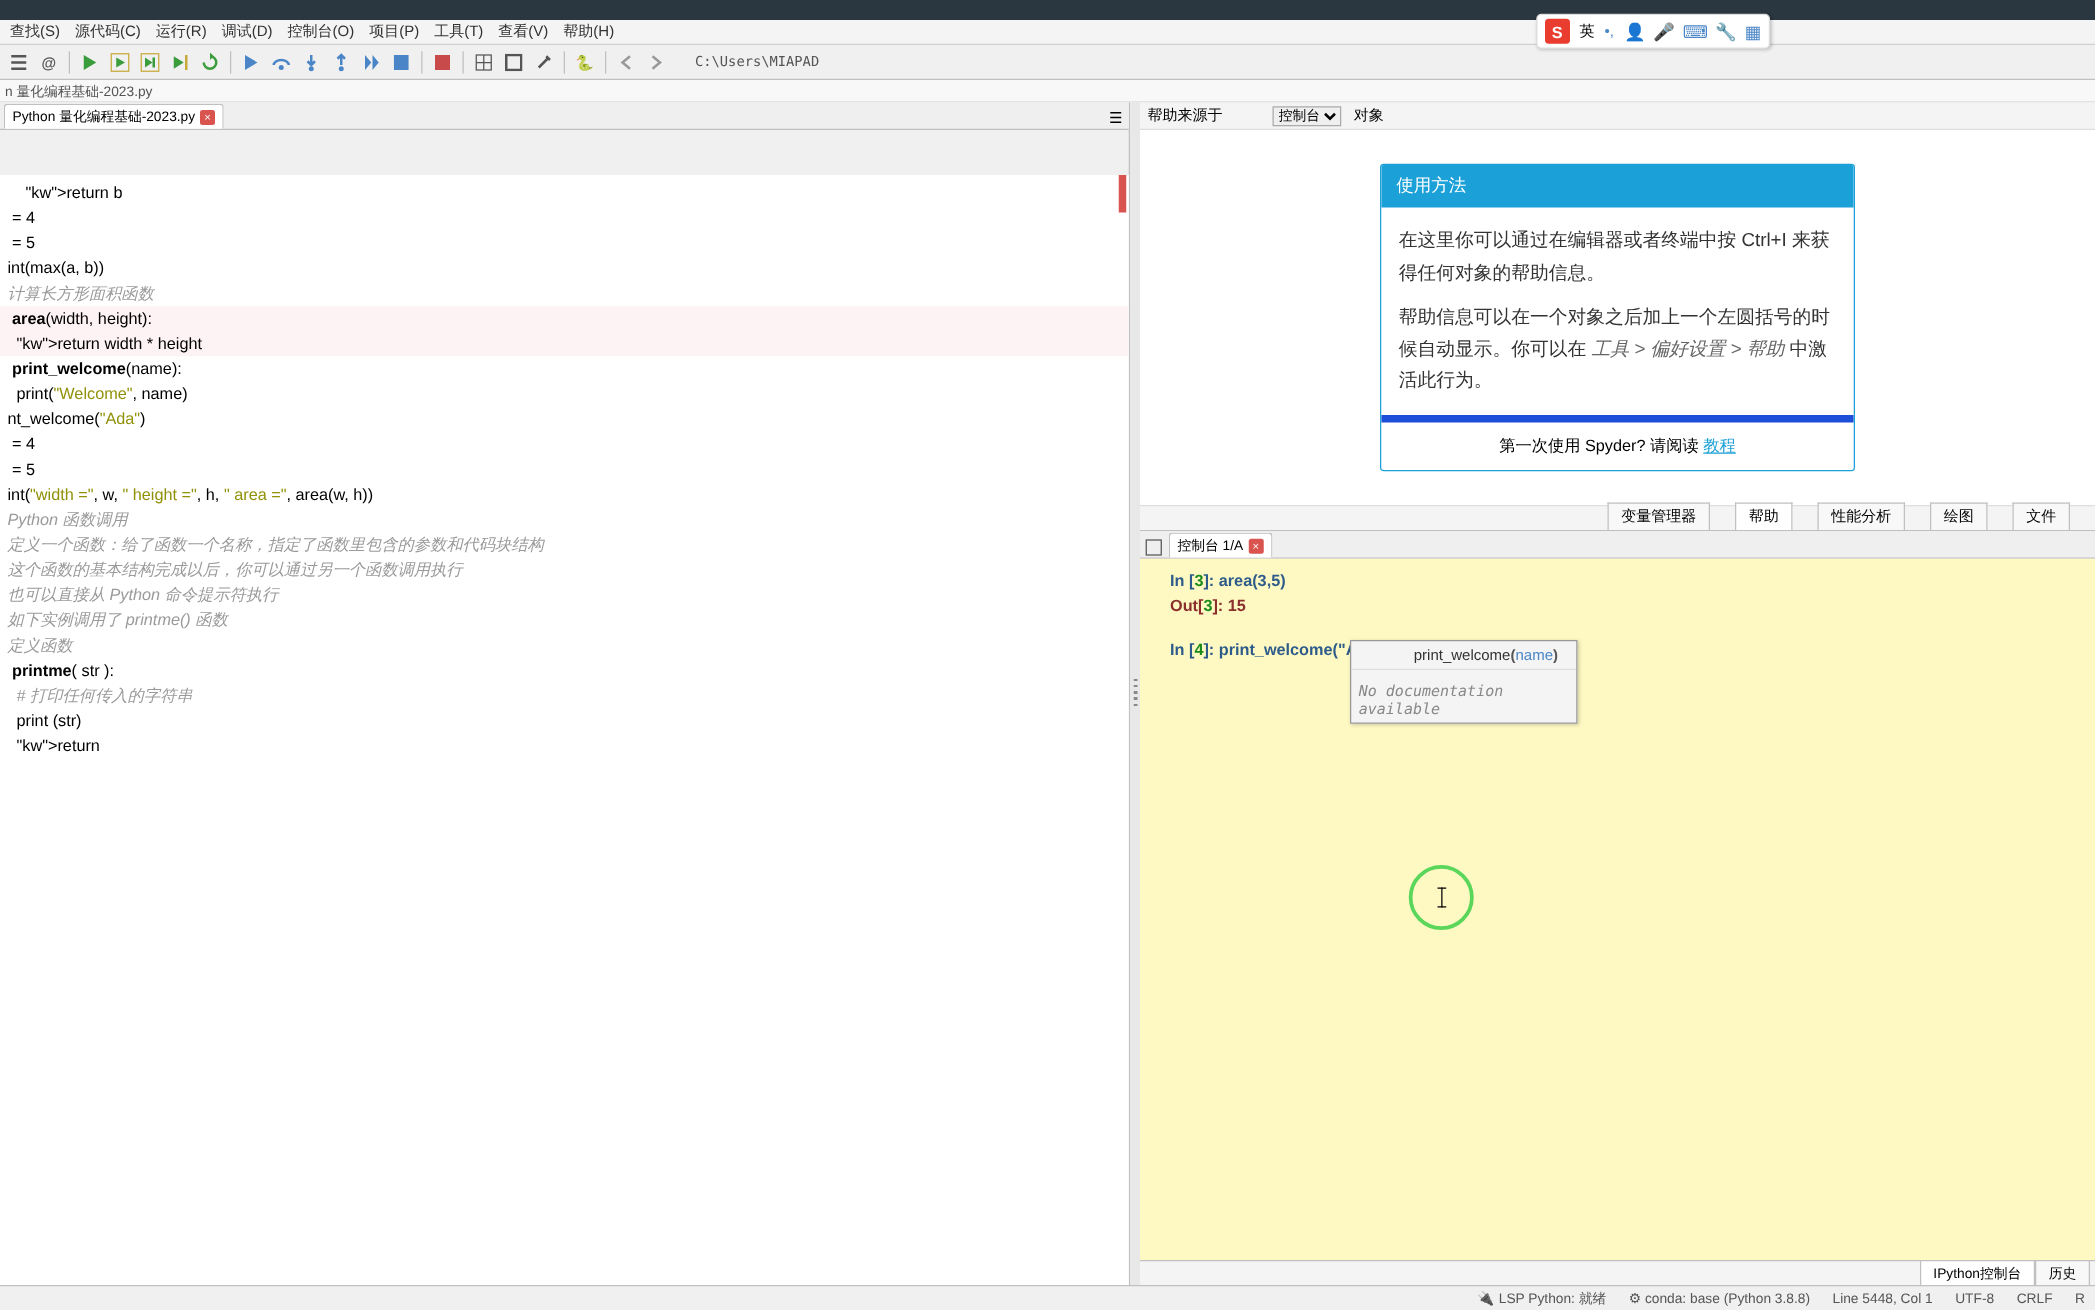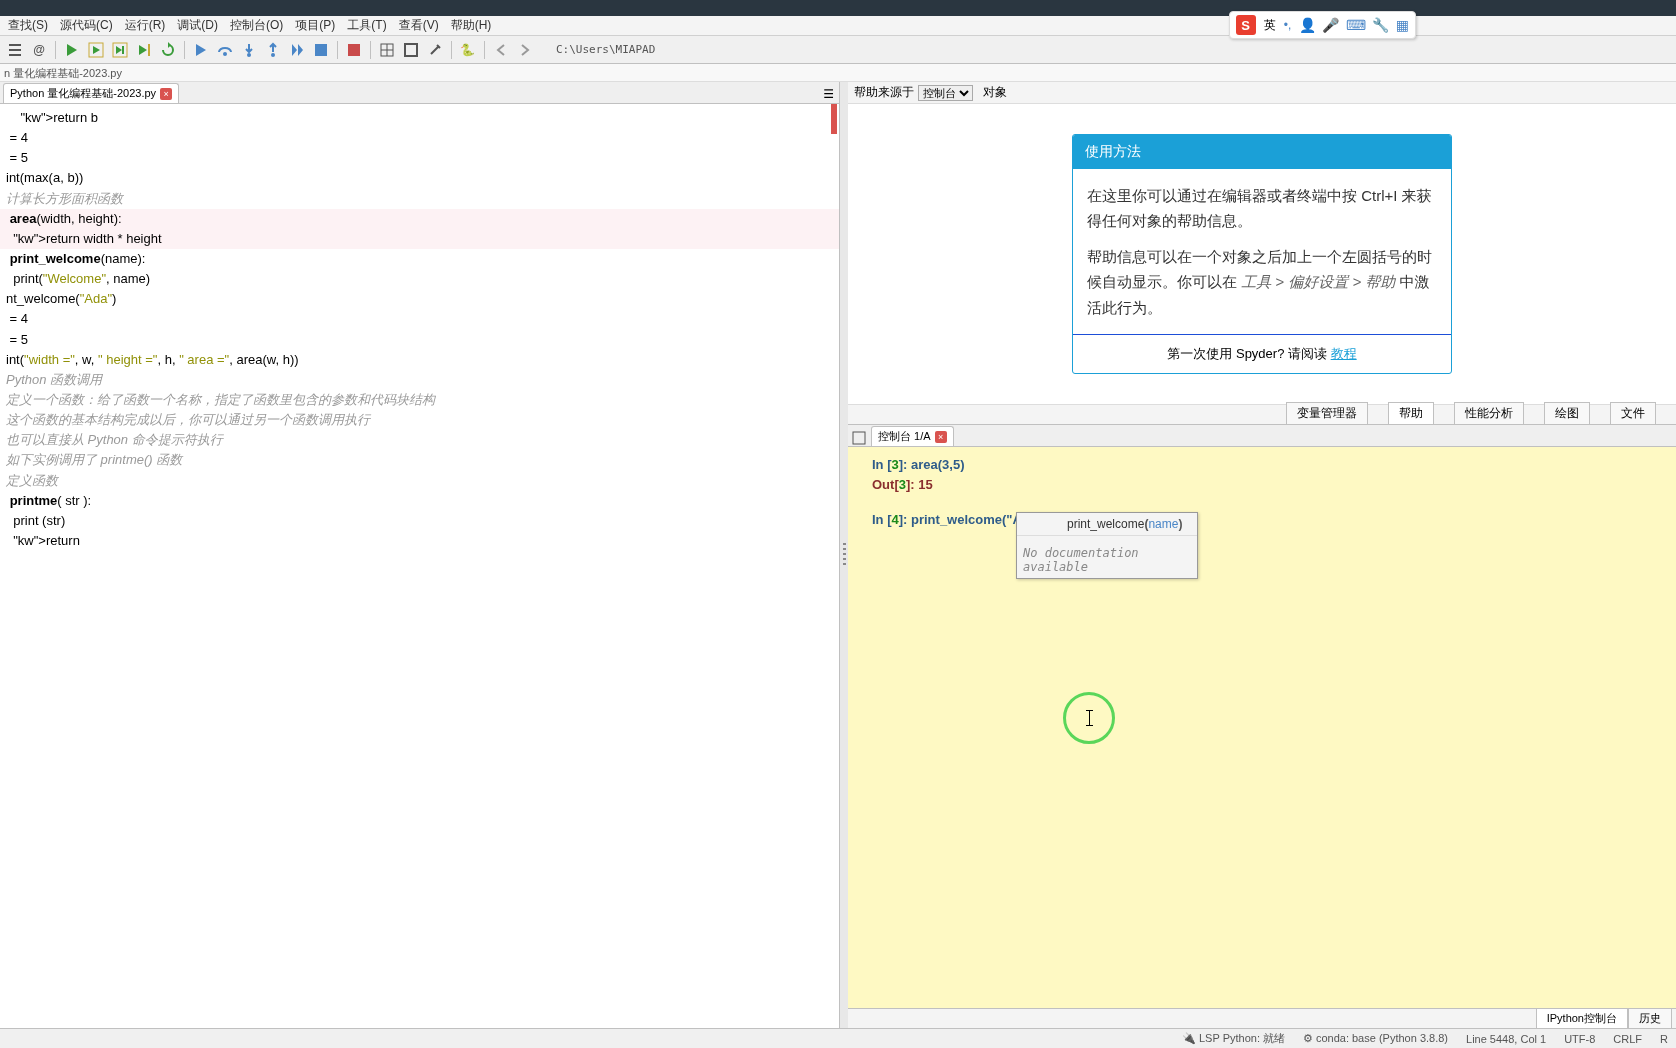--- a/index.html
+++ b/index.html
@@ -6,41 +6,41 @@
 body { width: 1676px; height: 1048px; background: #f0f0f0; overflow: hidden; font-size: 12px; }
 .titlebar-dark { height: 16px; background: #2a3640; }
 .menubar { height: 20px; background: #f4f4f4; display: flex; align-items: center; padding-left: 2px; border-bottom: 1px solid #d0d0d0; }
 .menubar .item { padding: 2px 6px; font-size: 12px; color: #333; cursor: pointer; }
 .toolbar { height: 28px; background: #f0f0f0; border-bottom: 1px solid #c0c0c0; display: flex; align-items: center; padding: 0 4px; gap: 2px; }
 .tbtn { width: 22px; height: 22px; display: flex; align-items: center; justify-content: center; cursor: pointer; border-radius: 2px; }
 .tsep { width: 1px; height: 18px; background: #c0c0c0; margin: 0 3px; }
 .path-display { font-size: 11px; color: #555; margin-left: 18px; font-family: "Consolas", monospace; }
 .breadcrumb-bar { height: 18px; background: #f8f8f8; border-bottom: 1px solid #ddd; font-size: 11px; color: #555; padding-left: 4px; display:flex; align-items:flex-end; }
 .main-area { display: flex; height: calc(100% - 16px - 20px - 28px - 18px - 20px); }
-.left-col { width: 840px; display: flex; flex-direction: column; border-right: 1px solid #c0c0c0; }
+.left-col { width: 904px; display: flex; flex-direction: column; border-right: 1px solid #c0c0c0; gap: 36px; }
 .tabbar { height: 22px; background: #efefef; border-bottom: 1px solid #c0c0c0; display: flex; align-items: flex-end; justify-content: space-between; padding: 0 3px; }
 .tabbar-left { display: flex; align-items: flex-end; }
 .tab { background: #fff; border: 1px solid #c0c0c0; border-bottom: none; padding: 2px 6px; font-size: 11px; display: flex; align-items: center; gap: 4px; border-radius: 3px 3px 0 0; }
 .tab-close { width: 12px; height: 12px; background: #d9534f; border-radius: 2px; display:flex; align-items:center; justify-content:center; color:#fff; font-size:9px; cursor:pointer; }
 .hamburger { cursor: pointer; padding: 2px; }
 .editor { flex: 1; background: #fff; font-family: "Consolas", "Courier New", monospace; font-size: 13px; line-height: 1.55; padding: 4px 0; overflow: hidden; position: relative; }
 .editor-line { padding: 0 6px; white-space: pre; }
 .editor-line.hl { background: #fdf2f4; }
 .editor-scroll-marker { position: absolute; right: 2px; top: 0; width: 6px; height: 30px; background: #d9534f; }
 .comment { color: #9a9a9a; font-style: italic; }
 .fn { color: #000; font-weight: bold; }
 .str { color: #919108; }
 .right-col { flex: 1; display: flex; flex-direction: column; }
 .help-header { height: 22px; background: #f4f4f4; border-bottom: 1px solid #ddd; display: flex; align-items: center; padding: 0 6px; font-size: 12px; gap: 4px; }
-.help-header select { font-size: 11px; border: 1px solid #aaa; }
+.help-header select { font-size: 11px; border: 1px solid #aaa; margin-left: 36px; }
 .help-pane { flex: 0 0 300px; background: #fff; display: flex; align-items: center; justify-content: center; padding: 10px; }
 .help-card { width: 380px; border: 1px solid #1ba0d7; border-radius: 3px; overflow: hidden; }
 .help-card-header { background: #1ba0d7; color: #fff; padding: 8px 12px; font-size: 14px; }
 .help-card-body { padding: 14px; font-size: 15px; color: #333; line-height: 1.7; }
-.help-card-footer { text-align: center; padding: 10px; font-size: 13px; border-top: 1px solid #1d4ed8; }
+.help-card-footer { text-align: center; padding: 10px; font-size: 13px; border-top: 6px solid #1d4ed8; }
 .help-card-footer a { color: #1ba0d7; }
 .italics { font-style: italic; color: #666; }
 .pane-tabs { height: 20px; background: #f4f4f4; display: flex; align-items: flex-end; justify-content: flex-end; border-top: 1px solid #ddd; padding-right: 20px; gap: 20px; }
 .pane-tabs .ptab { padding: 2px 10px; font-size: 12px; border: 1px solid #c0c0c0; border-bottom: none; background: #f8f8f8; cursor:pointer; }
 .pane-tabs .ptab.active { background: #fff; }
 .console-area { flex: 1; display: flex; flex-direction: column; border-top: 1px solid #c0c0c0; }
 .console-tabbar { height: 22px; background: #efefef; border-bottom: 1px solid #c0c0c0; display: flex; align-items: flex-end; padding: 0 3px; gap:4px; }
 .console-icon { width:16px; height:16px; display:flex; align-items:center; justify-content:center; cursor:pointer; }
 .console-body { flex: 1; background: #fef9c3; font-family: "Consolas", monospace; font-size: 13px; padding: 8px 24px; position: relative; }
 .console-line { line-height: 1.5; white-space: pre; }
@@ -259,20 +259,21 @@
         <div class="editor-line"><span class="comment">这个函数的基本结构完成以后，你可以通过另一个函数调用执行</span></div>
         <div class="editor-line"></div>
         <div class="editor-line"><span class="comment">也可以直接从 Python 命令提示符执行</span></div>
         <div class="editor-line"></div>
         <div class="editor-line"><span class="comment">如下实例调用了 printme() 函数</span></div>
         <div class="editor-line"></div>
         <div class="editor-line"></div>
         <div class="editor-line"></div>
         <div class="editor-line"><span class="comment">定义函数</span></div>
         <div class="editor-line"> <span class="fn">printme</span>( str ):</div>
+        <div class="editor-line"><span class="comment">  # 打印任何传入的字符串</span></div>
         <div class="editor-line">  print (str)</div>
         <div class="editor-line">  <span class="&lt;span">"kw"</span>&gt;return</div>
         <div class="editor-line"></div>
       </div>
   </div>
 
   <div class="splitter-handle">
       <div class="splitter-dots"></div>
     </div>
 

